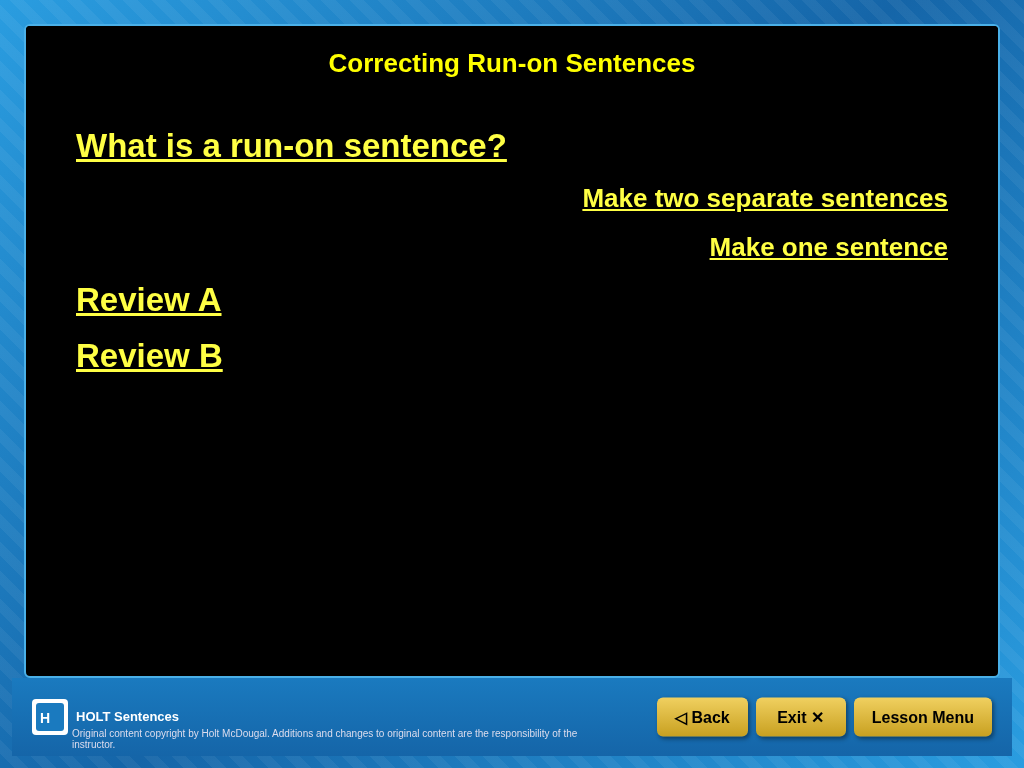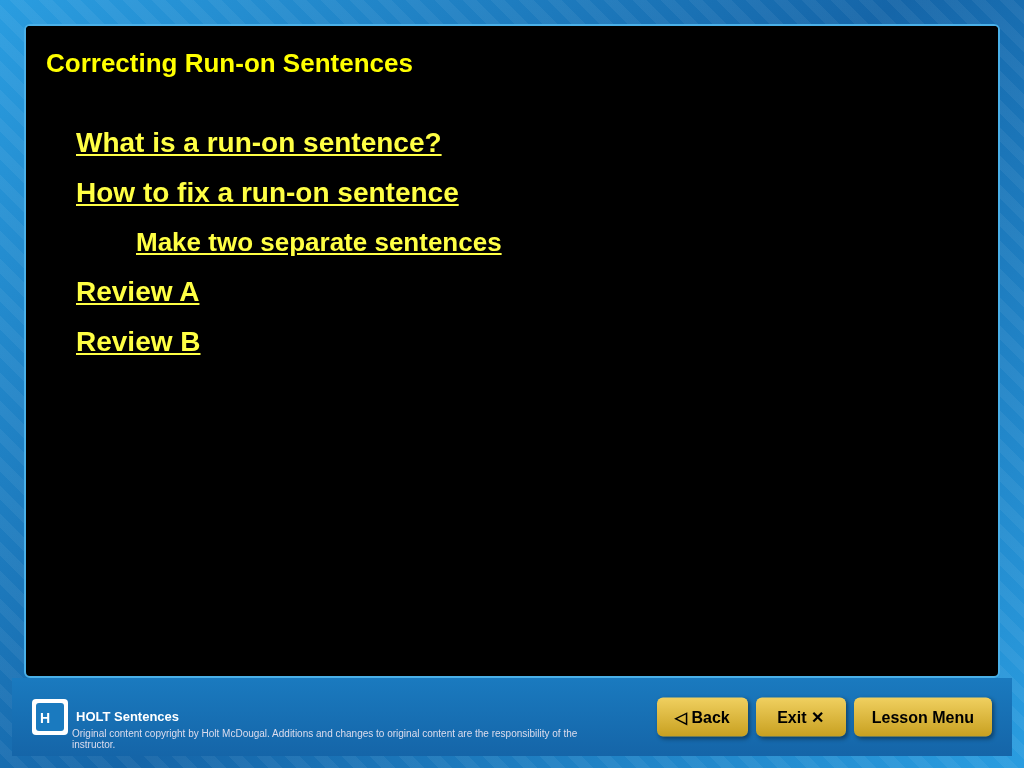--- a/index.html
+++ b/index.html
@@ -51,52 +51,53 @@
       display: flex;
       flex-direction: column;
       overflow: hidden;
     }
 
     .slide-title {
       background: #000;
       color: #ffff00;
       font-size: 26px;
       font-weight: bold;
-      text-align: left;
+      text-align: center;
       padding: 22px 20px 18px 20px;
       border-bottom: none;
     }
 
     .slide-content {
       flex: 1;
       padding: 30px 50px 20px 50px;
       display: flex;
       flex-direction: column;
       gap: 0;
     }
 
     .menu-link {
       color: #ffff44;
-      font-size: 28px;
+      font-size: 33px;
       font-weight: bold;
       text-decoration: underline;
       cursor: pointer;
       margin-bottom: 18px;
       display: block;
     }
 
     .menu-link-indent {
       color: #ffff44;
       font-size: 26px;
       font-weight: bold;
       text-decoration: underline;
       cursor: pointer;
       margin-bottom: 18px;
       margin-left: 60px;
       display: block;
+      text-align: right;
     }
 
     .bottom-bar {
       height: 78px;
       background: linear-gradient(180deg, #1a7abf 0%, #1565a8 100%);
       display: flex;
       align-items: center;
       justify-content: space-between;
       padding: 0 20px;
       position: relative;
@@ -164,22 +165,22 @@
 <body>
 
 <div class="outer-border">
   <div class="main-container">
 
     <div class="slide-area">
       <div class="slide-title">Correcting Run-on Sentences</div>
 
       <div class="slide-content">
         <a class="menu-link">What is a run-on sentence?</a>
-        <a class="menu-link">How to fix a run-on sentence</a>
         <a class="menu-link-indent">Make two separate sentences</a>
+        <a class="menu-link-indent">Make one sentence</a>
         <a class="menu-link">Review A</a>
         <a class="menu-link">Review B</a>
       </div>
     </div>
 
     <div class="bottom-bar">
       <div class="logo-area">
         <div class="logo-icon">
           <svg width="28" height="28" viewBox="0 0 28 28">
             <rect width="28" height="28" rx="3" fill="#1a7abf"></rect>

